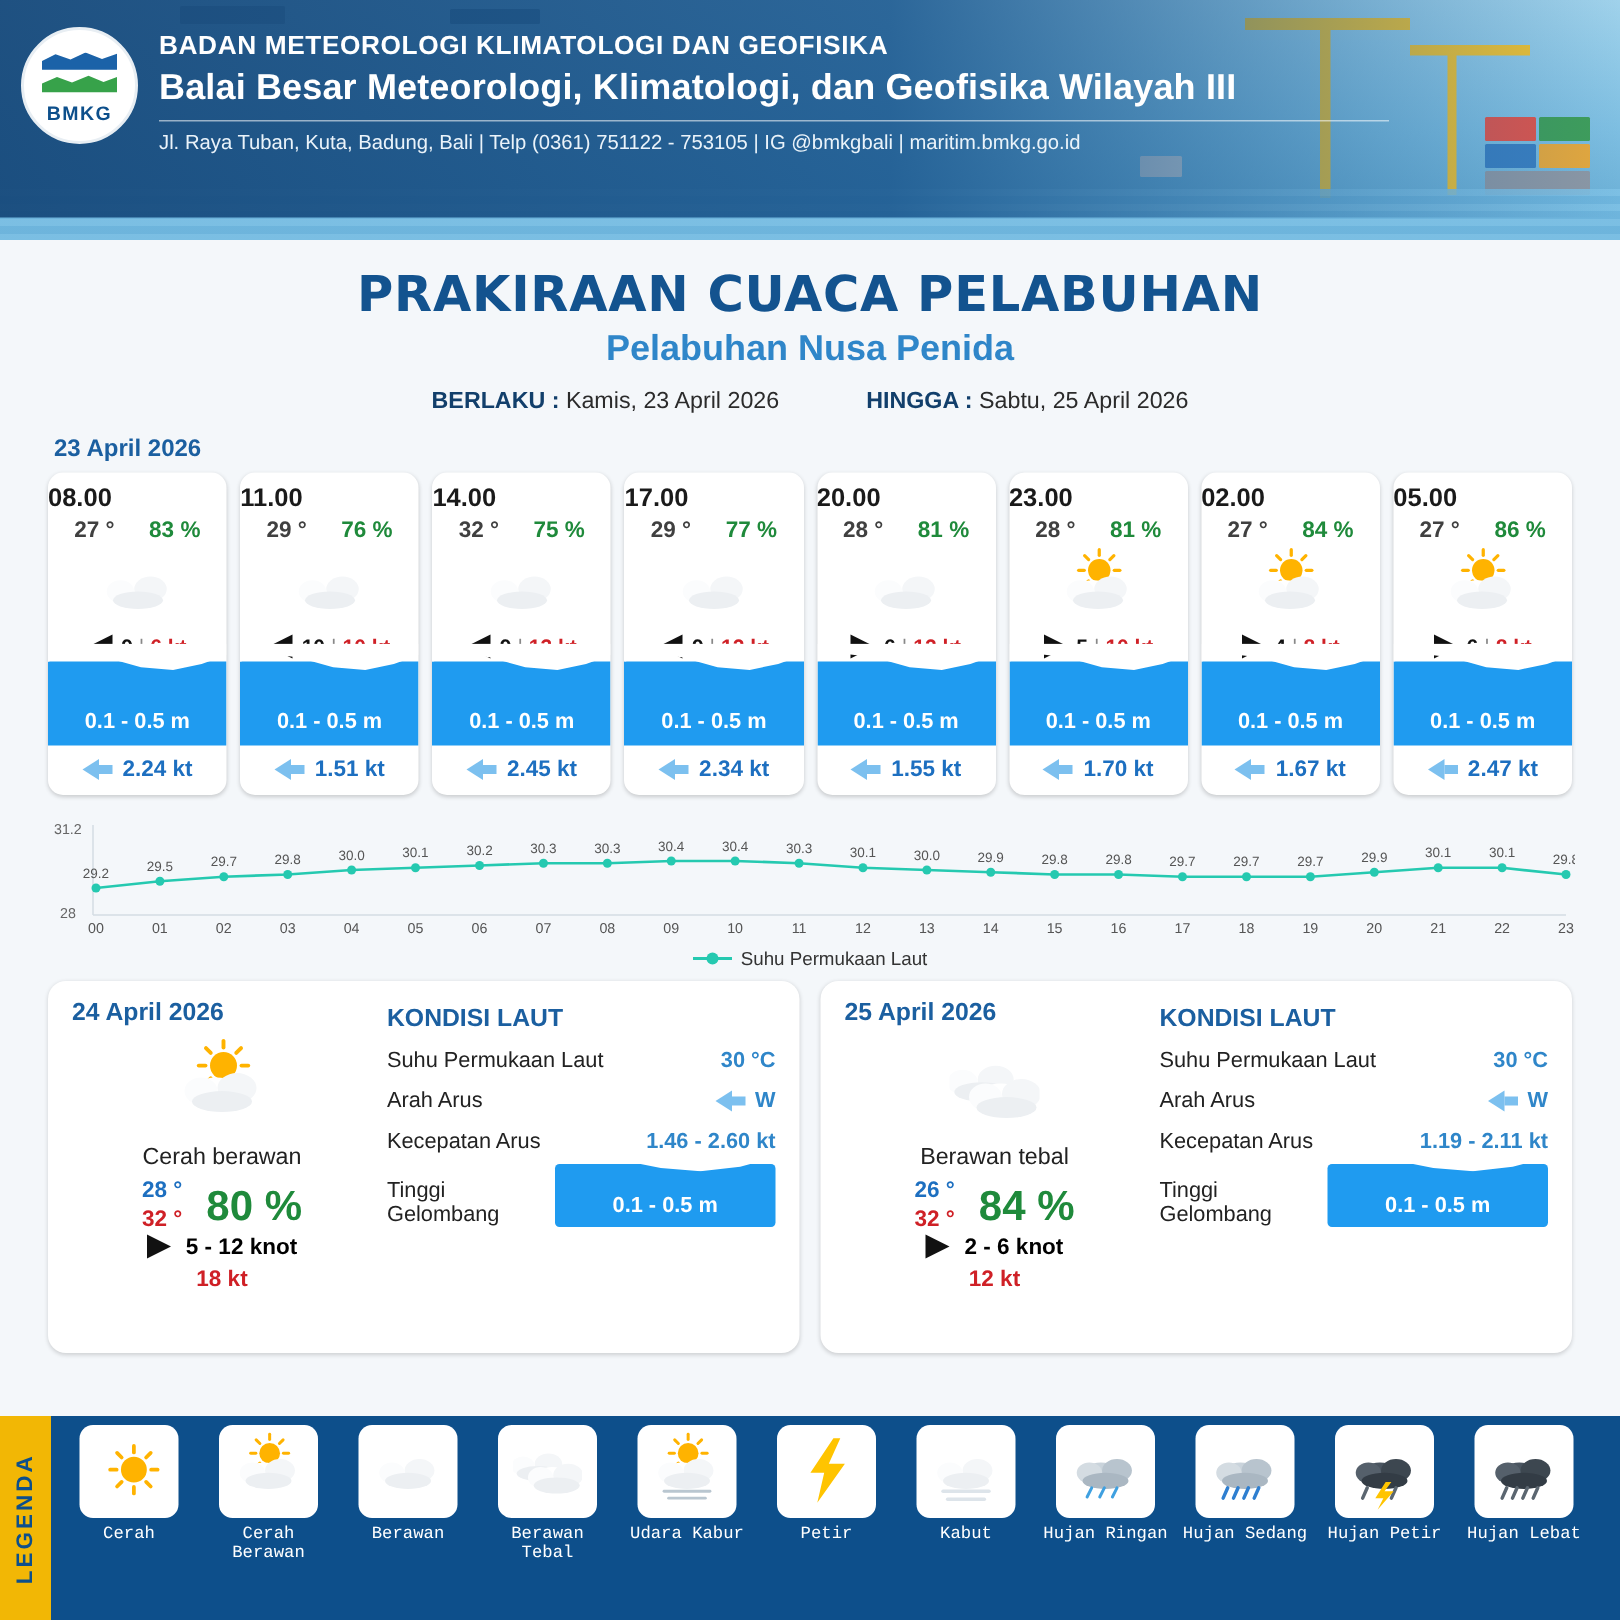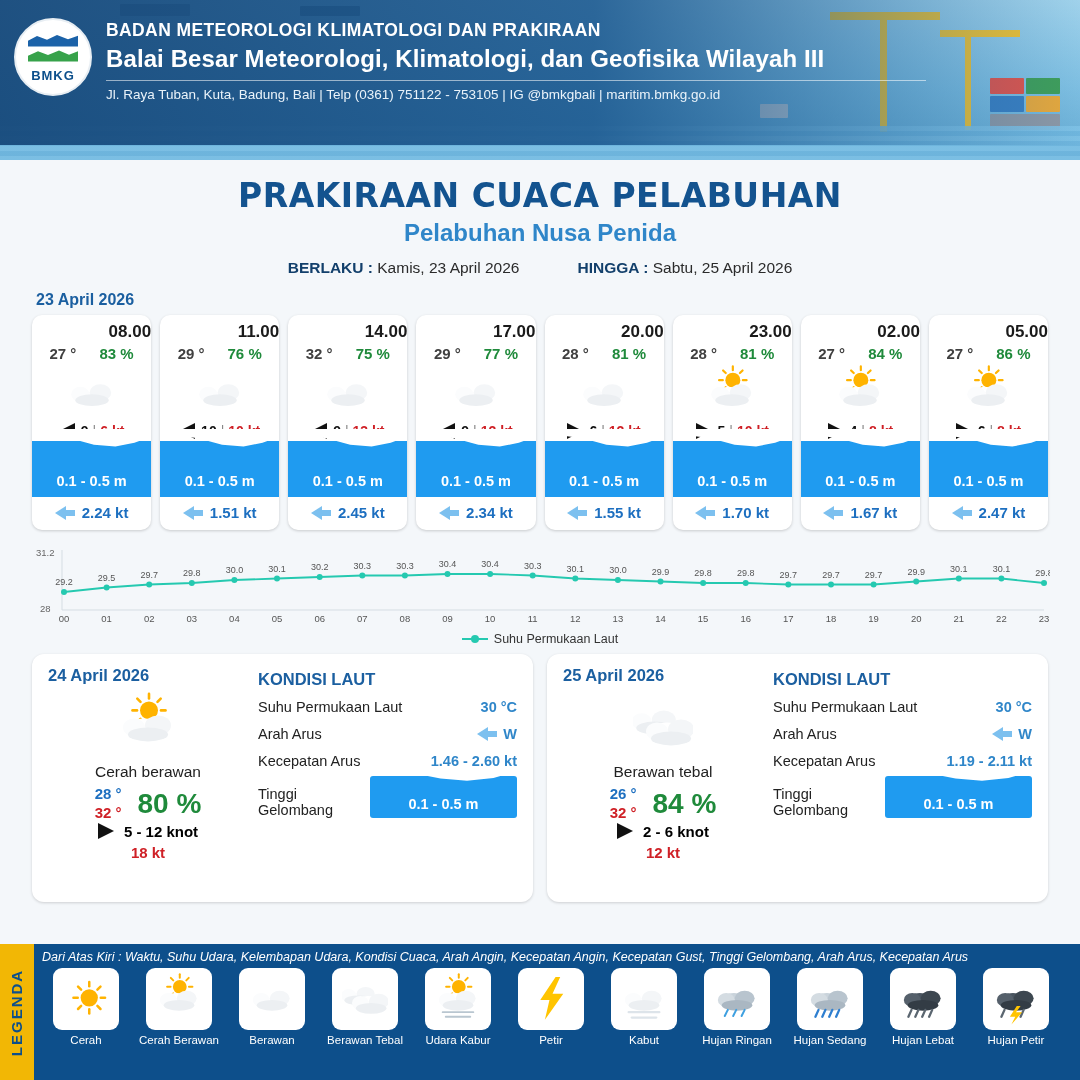--- a/index.html
+++ b/index.html
@@ -72,21 +72,21 @@
   .date-label {
     margin:14px 0 6px 36px; color:#1b5fa0; font-size:16px; font-weight:bold;
   }
 
   
   .cards { display:flex; gap:9px; padding:0 32px; }
   .card {
     width:125px; background:#ffffff; border-radius:10px; overflow:hidden;
     box-shadow:0 1px 3px rgba(0,0,0,.18); display:flex; flex-direction:column;
   }
-  .c-time { text-align:right; font-size:17px; font-weight:bold; color:#1a1a1a; padding:7px 0 2px; }
+  .c-time { text-align:left; font-size:17px; font-weight:bold; color:#1a1a1a; padding:7px 0 2px; }
   .c-tmp { display:flex; justify-content:space-around; align-items:center; padding:1px 6px 3px; }
   .c-temp { color:#404040; font-weight:bold; font-size:15px; }
   .c-hum { color:#1f8a3b; font-weight:bold; font-size:15px; }
   .c-icon { height:56px; display:flex; align-items:center; justify-content:center; }
   .c-wind { display:flex; align-items:center; justify-content:center; gap:4px; padding:2px 0 4px; font-size:14px;}
   .c-wind .deg { font-weight:bold; color:#111; }
   .c-wind .sep { color:#888; }
   .c-wind .kt { color:#cf2026; font-weight:bold; }
   .c-wave {
     position:relative; background:#1f9bf0; height:56px; margin-top:-2px;
@@ -164,21 +164,21 @@
     position:absolute; left:0; bottom:0; width:1080px; height:136px;
     background:#0d4f8b; display:flex; align-items:stretch;
   }
   .legenda-side {
     width:34px; background:#f2b705; color:#0d4f8b; font-weight:bold; font-size:15px;
     display:flex; align-items:center; justify-content:center; letter-spacing:2px;
   }
   .legenda-side span { transform:rotate(-90deg); white-space:nowrap; }
   .legenda-body { flex:1; padding:6px 10px 4px 8px; }
   .legenda-note { color:#ffffff; font-size:12.5px; font-style:italic; margin-bottom:4px; }
-  .legenda-items { display:flex; gap:5px; }
+  .legenda-items { display:flex; gap:5px;font-family:Liberation Mono, monospace; }
   .leg-item { width:88px; text-align:center; }
   .leg-box {
     width:66px;height:62px;margin:0 auto;background:#ffffff;border-radius:9px;
     display:flex;align-items:center;justify-content:center;
   }
   .leg-label { color:#ffffff; font-size:11.5px; margin-top:4px; }
 </style>
 </head>
 <body>
 
@@ -203,21 +203,21 @@
   <div class="hdr-overlay"></div>
   <div class="hdr-content">
     <div class="logo">
       <div class="logo-mark">
         <div class="bluewave"></div>
           <div class="greenwave"></div>
       </div>
       <div class="logo-text">BMKG</div>
     </div>
     <div class="hdr-titles">
-      <div class="hdr-line1">BADAN METEOROLOGI KLIMATOLOGI DAN PRAKIRAAN</div>
+      <div class="hdr-line1">BADAN METEOROLOGI KLIMATOLOGI DAN GEOFISIKA</div>
       <div class="hdr-line2">Balai Besar Meteorologi, Klimatologi, dan Geofisika Wilayah III</div>
       <div class="hdr-rule"></div>
       <div class="hdr-line3">Jl. Raya Tuban, Kuta, Badung, Bali | Telp (0361) 751122 - 753105 | IG @bmkgbali | maritim.bmkg.go.id</div>
     </div>
   </div>
 </div>
 
 <div class="title-block">
   <div class="title-main">PRAKIRAAN CUACA PELABUHAN</div>
   <div class="title-sub">Pelabuhan Nusa Penida</div>
@@ -783,21 +783,20 @@
         </div>
     </div>
     </div>
   </div>
 
 <div class="legenda">
   <div class="legenda-side">
     <span>LEGENDA</span>
   </div>
   <div class="legenda-body">
-    <div class="legenda-note">Dari Atas Kiri : Waktu, Suhu Udara, Kelembapan Udara, Kondisi Cuaca, Arah Angin, Kecepatan Angin, Kecepatan Gust, Tinggi Gelombang, Arah Arus, Kecepatan Arus</div>
     <div class="legenda-items" id="legitems">
         <div class="leg-item">
           <div class="leg-box">
             <svg width="46" height="54.279999999999994" viewBox="0 0 60 70">
               <g transform="translate(13,12) scale(1.25)">
                 <circle cx="17" cy="17" r="9" fill="#ffb300"></circle>
                 <line x1="29.0" y1="17.0" x2="33.5" y2="17.0" stroke="#ffb300" stroke-width="2.6" stroke-linecap="round"></line>
                 <line x1="25.5" y1="25.5" x2="28.7" y2="28.7" stroke="#ffb300" stroke-width="2.6" stroke-linecap="round"></line>
                 <line x1="17.0" y1="29.0" x2="17.0" y2="33.5" stroke="#ffb300" stroke-width="2.6" stroke-linecap="round"></line>
                 <line x1="8.5" y1="25.5" x2="5.3" y2="28.7" stroke="#ffb300" stroke-width="2.6" stroke-linecap="round"></line>
@@ -964,41 +963,41 @@
           <div class="leg-box">
             <svg width="46" height="54.279999999999994" viewBox="0 0 60 70">
               <g>
                 <ellipse cx="26" cy="38" rx="17" ry="11" fill="#4a5560"></ellipse>
                 <ellipse cx="40" cy="34" rx="13" ry="10" fill="#3d4750"></ellipse>
                 <ellipse cx="16" cy="36" rx="11" ry="9" fill="#55606b"></ellipse>
                 <ellipse cx="30" cy="43" rx="20" ry="7" fill="#333c45"></ellipse>
               </g>
               <g stroke="#5b6670" stroke-width="3" stroke-linecap="round">
                 <line x1="15" y1="49" x2="11" y2="58"></line>
-                <line x1="24" y1="49" x2="20" y2="58"></line>
-                <line x1="33" y1="49" x2="29" y2="58"></line>
-                <line x1="42" y1="49" x2="38" y2="58"></line>
-              </g>
+                <line x1="40" y1="49" x2="36" y2="58"></line>
+              </g>
+              <polygon points="31,44 22,58 29,58 24,68 38,52 30,52 36,44" fill="#ffc400"></polygon>
             </svg>
           </div>
-    <div class="leg-label">Hujan Lebat</div>
+    <div class="leg-label">Hujan Petir</div>
         </div>
         <div class="leg-item">
           <div class="leg-box">
             <svg width="46" height="54.279999999999994" viewBox="0 0 60 70">
               <g>
                 <ellipse cx="26" cy="38" rx="17" ry="11" fill="#4a5560"></ellipse>
                 <ellipse cx="40" cy="34" rx="13" ry="10" fill="#3d4750"></ellipse>
                 <ellipse cx="16" cy="36" rx="11" ry="9" fill="#55606b"></ellipse>
                 <ellipse cx="30" cy="43" rx="20" ry="7" fill="#333c45"></ellipse>
               </g>
               <g stroke="#5b6670" stroke-width="3" stroke-linecap="round">
                 <line x1="15" y1="49" x2="11" y2="58"></line>
-                <line x1="40" y1="49" x2="36" y2="58"></line>
-              </g>
-              <polygon points="31,44 22,58 29,58 24,68 38,52 30,52 36,44" fill="#ffc400"></polygon>
+                <line x1="24" y1="49" x2="20" y2="58"></line>
+                <line x1="33" y1="49" x2="29" y2="58"></line>
+                <line x1="42" y1="49" x2="38" y2="58"></line>
+              </g>
             </svg>
           </div>
-    <div class="leg-label">Hujan Petir</div>
+    <div class="leg-label">Hujan Lebat</div>
         </div>
       </div>
   </div>
 </div>
 
 </body></html>

